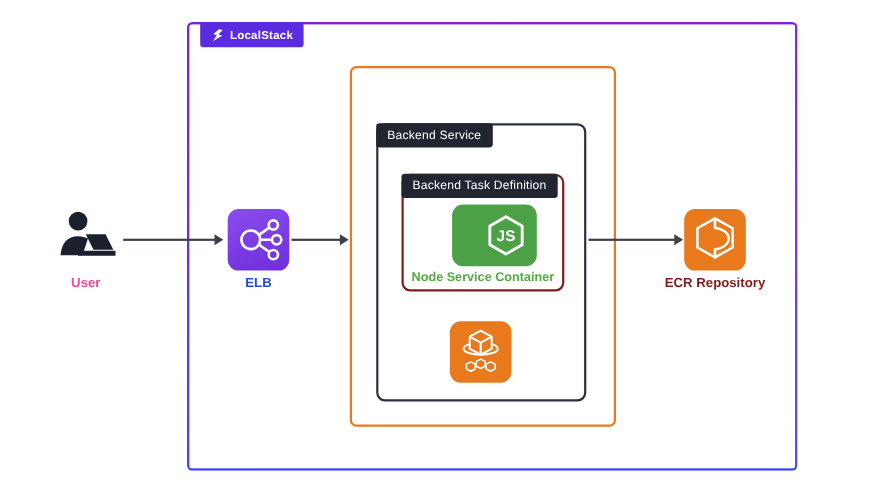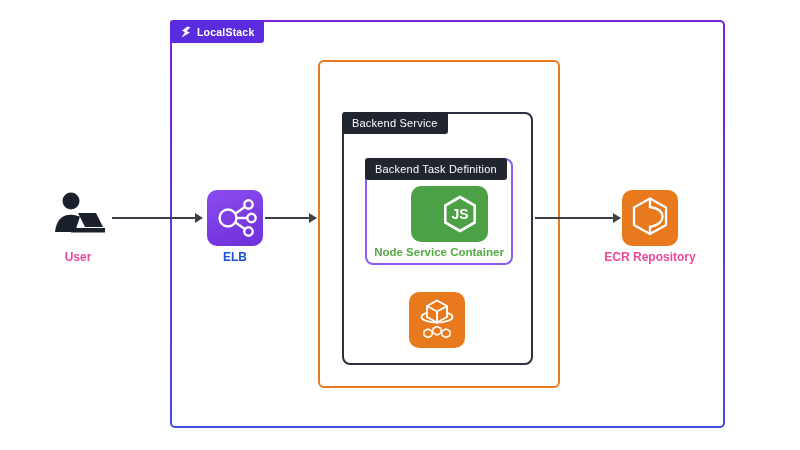--- a/index.html
+++ b/index.html
@@ -17,29 +17,29 @@
   .ecs-cluster-box{
     position:absolute;left:146px;top:38px;width:242px;height:328px;
     box-sizing:border-box;border:2px solid #e8791c;border-radius:6px;background:#fff;
   }
   .backend-service-box{
     position:absolute;left:22px;top:50px;width:191px;height:253px;
     box-sizing:border-box;border:2px solid #2a3040;border-radius:8px;background:#fff;
   }
   .task-def-box{
     position:absolute;left:21px;top:44px;width:148px;height:107px;
-    box-sizing:border-box;border:2px solid #8b5cf6;border-radius:8px;background:#fff;
+    box-sizing:border-box;border:2px solid #7f1d1d;border-radius:8px;background:#fff;
   }
   
   .badge{
     position:absolute;left:-2px;top:-2px;display:inline-flex;align-items:center;gap:5px;
     height:23px;padding:0 10px;border-radius:3px;color:#ffffff;font-size:10.5px;
     font-weight:700;white-space:nowrap;letter-spacing:.2px;
   }
-  .badge-localstack{background:#5b2be0;}
+  .badge-localstack{background:#5b2be0;margin-left:12px;}
   .badge-ecs{background:#e8791c;font-weight:600;font-size:11px;height:24px;}
   .badge-dark{background:#20252f;font-weight:400;font-size:11px;height:22px;}
   .ecs-badge-icon{
     width:11px;height:11px;border:1.5px dashed #ffffff;border-radius:50%;
     box-sizing:border-box;flex:0 0 auto;
   }
   
   .tile{
     position:absolute;width:56px;height:56px;border-radius:10px;
     display:flex;align-items:center;justify-content:center;
@@ -47,21 +47,21 @@
   .tile-elb{left:207px;top:190px;background:linear-gradient(160deg,#8a4cf0 0%,#6f2ed9 100%);}
   .tile-node{left:44px;top:26px;background:#4ca146;padding-left:21px;}
   .tile-ecs{left:65px;top:178px;background:#e8791c;}
   .tile-ecr{left:622px;top:190px;background:#e8791c;}
   
   .node-label{
     position:absolute;font-size:12px;font-weight:600;text-align:center;white-space:nowrap;
   }
   .label-user{left:38px;top:250px;width:80px;color:#ec4899;}
   .label-elb{left:205px;top:250px;width:60px;color:#1d4ed8;}
-  .label-ecr{left:600px;top:250px;width:100px;color:#ec4899;}
+  .label-ecr{left:600px;top:250px;width:100px;color:#7f1d1d;}
   .label-node{
     position:absolute;left:0;right:0;bottom:5px;text-align:center;
     font-size:11.5px;font-weight:600;color:#55a946;white-space:nowrap;
   }
   .user-icon-wrap{position:absolute;left:50px;top:190px;width:56px;height:54px;}
   
   .arrow{position:absolute;height:2px;background:#3b4049;}
   .arrow::after{
     content:"";position:absolute;right:-7px;top:-4px;width:0;height:0;
     border-top:5px solid transparent;border-bottom:5px solid transparent;

